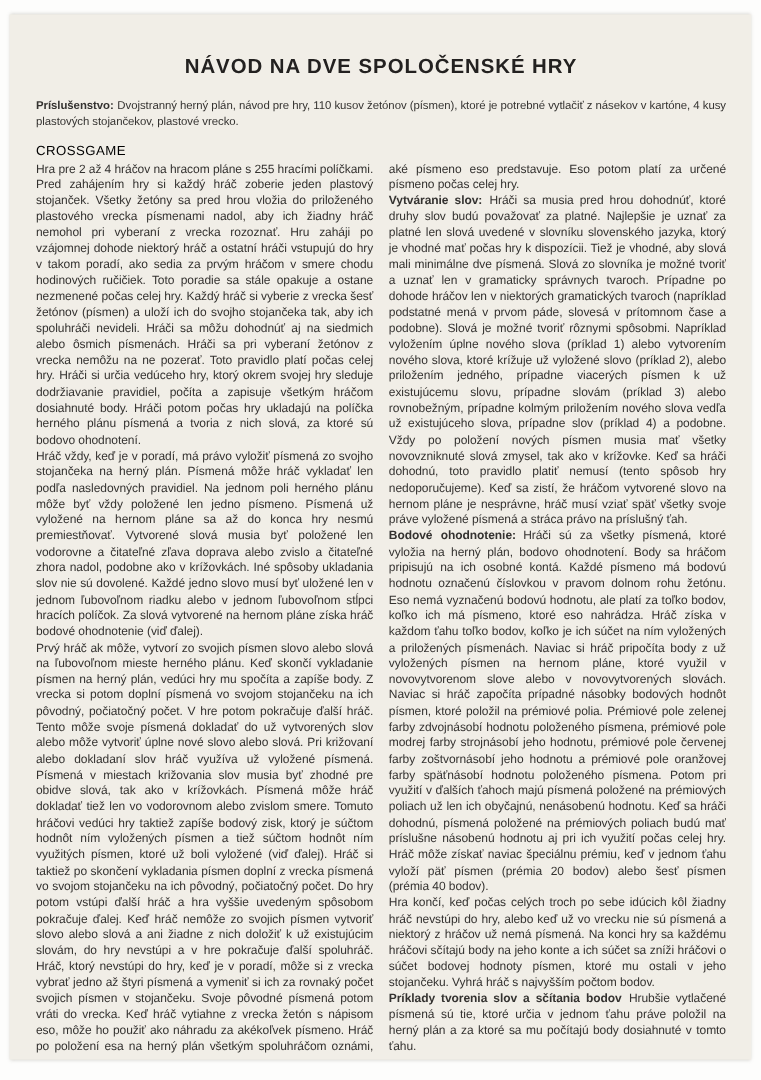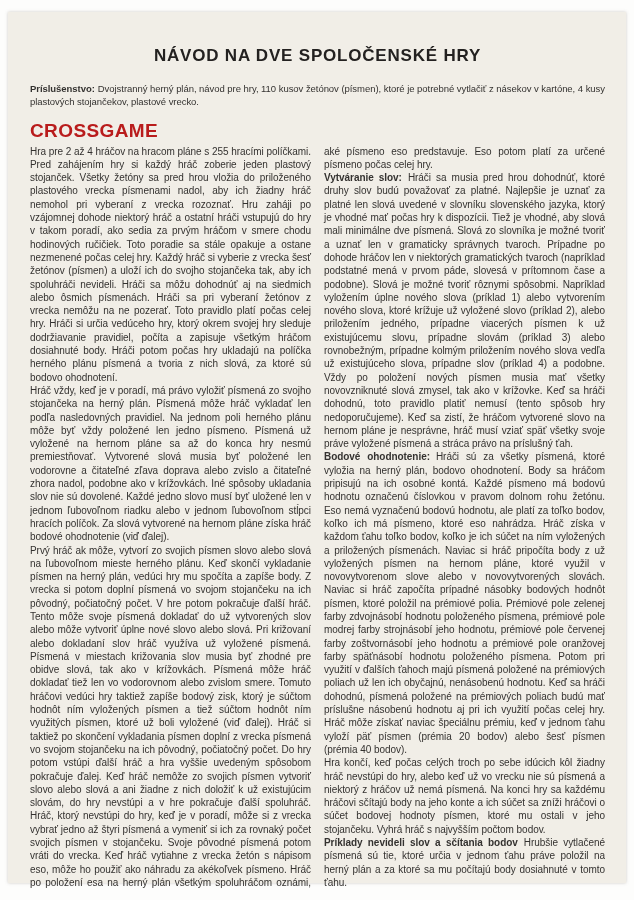--- a/index.html
+++ b/index.html
@@ -43,24 +43,24 @@
     text-align: justify;
     margin: 0 0 11px 0;
     letter-spacing: -0.05px;
   }
   .accessories .runin {
     font-weight: bold;
     padding-right: 3px;
     margin-top: 33px;
   }
   .section-heading {
-    font-weight: bold;
-    font-size: 19px;
+    font-weight: normal;
+    font-size: 11px;
     letter-spacing: 0.4px;
-    color: #b91c1c;
+    color: #000000;
     margin: 0 0 3px 0;
   }
   .columns {
     height: 755px;
     column-count: 2;
     column-gap: 13px;
     column-fill: auto;
     overflow: hidden;
   }
   .para {
@@ -94,17 +94,17 @@
       <p class="para"><span>Hráč vždy, keď je v poradí, má právo vyložiť písmená zo svojho stojančeka na herný plán. Písmená môže hráč vykladať len podľa nasledovných pravidiel. Na jednom poli herného plánu môže byť vždy položené len jedno písmeno. Písmená už vyložené na hernom pláne sa až do konca hry nesmú premiestňovať. Vytvorené slová musia byť položené len vodorovne a čitateľné zľava doprava alebo zvislo a čitateľné zhora nadol, podobne ako v krížovkách. Iné spôsoby ukladania slov nie sú dovolené. Každé jedno slovo musí byť uložené len v jednom ľubovoľnom riadku alebo v jednom ľubovoľnom stĺpci hracích políčok. Za slová vytvorené na hernom pláne získa hráč bodové ohodnotenie (viď ďalej).</span></p>
 
       <p class="para"><span>Prvý hráč ak môže, vytvorí zo svojich písmen slovo alebo slová na ľubovoľnom mieste herného plánu. Keď skončí vykladanie písmen na herný plán, vedúci hry mu spočíta a zapíše body. Z vrecka si potom doplní písmená vo svojom stojančeku na ich pôvodný, počiatočný počet. V hre potom pokračuje ďalší hráč. Tento môže svoje písmená dokladať do už vytvorených slov alebo môže vytvoriť úplne nové slovo alebo slová. Pri križovaní alebo dokladaní slov hráč využíva už vyložené písmená. Písmená v miestach križovania slov musia byť zhodné pre obidve slová, tak ako v krížovkách. Písmená môže hráč dokladať tiež len vo vodorovnom alebo zvislom smere. Tomuto hráčovi vedúci hry taktiež zapíše bodový zisk, ktorý je súčtom hodnôt ním vyložených písmen a tiež súčtom hodnôt ním využitých písmen, ktoré už boli vyložené (viď ďalej). Hráč si taktiež po skončení vykladania písmen doplní z vrecka písmená vo svojom stojančeku na ich pôvodný, počiatočný počet. Do hry potom vstúpi ďalší hráč a hra vyššie uvedeným spôsobom pokračuje ďalej. Keď hráč nemôže zo svojich písmen vytvoriť slovo alebo slová a ani žiadne z nich doložiť k už existujúcim slovám, do hry nevstúpi a v hre pokračuje ďalší spoluhráč. Hráč, ktorý nevstúpi do hry, keď je v poradí, môže si z vrecka vybrať jedno až štyri písmená a vymeniť si ich za rovnaký počet svojich písmen v stojančeku. Svoje pôvodné písmená potom vráti do vrecka. Keď hráč vytiahne z vrecka žetón s nápisom eso, môže ho použiť ako náhradu za akékoľvek písmeno. Hráč po položení esa na herný plán všetkým spoluhráčom oznámi, aké písmeno eso predstavuje. Eso potom platí za určené písmeno počas celej hry.</span></p>
 
       <p class="para"><b class="runin">Vytváranie slov:</b><span>Hráči sa musia pred hrou dohodnúť, ktoré druhy slov budú považovať za platné. Najlepšie je uznať za platné len slová uvedené v slovníku slovenského jazyka, ktorý je vhodné mať počas hry k dispozícii. Tiež je vhodné, aby slová mali minimálne dve písmená. Slová zo slovníka je možné tvoriť a uznať len v gramaticky správnych tvaroch. Prípadne po dohode hráčov len v niektorých gramatických tvaroch (napríklad podstatné mená v prvom páde, slovesá v prítomnom čase a podobne). Slová je možné tvoriť rôznymi spôsobmi. Napríklad vyložením úplne nového slova (príklad 1) alebo vytvorením nového slova, ktoré krížuje už vyložené slovo (príklad 2), alebo priložením jedného, prípadne viacerých písmen k už existujúcemu slovu, prípadne slovám (príklad 3) alebo rovnobežným, prípadne kolmým priložením nového slova vedľa už existujúceho slova, prípadne slov (príklad 4) a podobne. Vždy po položení nových písmen musia mať všetky novovzniknuté slová zmysel, tak ako v krížovke. Keď sa hráči dohodnú, toto pravidlo platiť nemusí (tento spôsob hry nedoporučujeme). Keď sa zistí, že hráčom vytvorené slovo na hernom pláne je nesprávne, hráč musí vziať späť všetky svoje práve vyložené písmená a stráca právo na príslušný ťah.</span></p>
 
       <p class="para"><b class="runin">Bodové ohodnotenie:</b><span>Hráči sú za všetky písmená, ktoré vyložia na herný plán, bodovo ohodnotení. Body sa hráčom pripisujú na ich osobné kontá. Každé písmeno má bodovú hodnotu označenú číslovkou v pravom dolnom rohu žetónu. Eso nemá vyznačenú bodovú hodnotu, ale platí za toľko bodov, koľko ich má písmeno, ktoré eso nahrádza. Hráč získa v každom ťahu toľko bodov, koľko je ich súčet na ním vyložených a priložených písmenách. Naviac si hráč pripočíta body z už vyložených písmen na hernom pláne, ktoré využil v novovytvorenom slove alebo v novovytvorených slovách. Naviac si hráč započíta prípadné násobky bodových hodnôt písmen, ktoré položil na prémiové polia. Prémiové pole zelenej farby zdvojnásobí hodnotu položeného písmena, prémiové pole modrej farby strojnásobí jeho hodnotu, prémiové pole červenej farby zoštvornásobí jeho hodnotu a prémiové pole oranžovej farby späťnásobí hodnotu položeného písmena. Potom pri využití v ďalších ťahoch majú písmená položené na prémiových poliach už len ich obyčajnú, nenásobenú hodnotu. Keď sa hráči dohodnú, písmená položené na prémiových poliach budú mať príslušne násobenú hodnotu aj pri ich využití počas celej hry. Hráč môže získať naviac špeciálnu prémiu, keď v jednom ťahu vyloží päť písmen (prémia 20 bodov) alebo šesť písmen (prémia 40 bodov).</span></p>
 
       <p class="para"><span>Hra končí, keď počas celých troch po sebe idúcich kôl žiadny hráč nevstúpi do hry, alebo keď už vo vrecku nie sú písmená a niektorý z hráčov už nemá písmená. Na konci hry sa každému hráčovi sčítajú body na jeho konte a ich súčet sa zníži hráčovi o súčet bodovej hodnoty písmen, ktoré mu ostali v jeho stojančeku. Vyhrá hráč s najvyšším počtom bodov.</span></p>
 
-      <p class="para"><b class="runin">Príklady nevideli slov a sčítania bodov</b><span>Hrubšie vytlačené písmená sú tie, ktoré určia v jednom ťahu práve položil na herný plán a za ktoré sa mu počítajú body dosiahnuté v tomto ťahu.</span></p>
+      <p class="para"><b class="runin">Príklady tvorenia slov a sčítania bodov</b><span>Hrubšie vytlačené písmená sú tie, ktoré určia v jednom ťahu práve položil na herný plán a za ktoré sa mu počítajú body dosiahnuté v tomto ťahu.</span></p>
 
     </div>
   </div>
 </div>
 
 </body></html>

